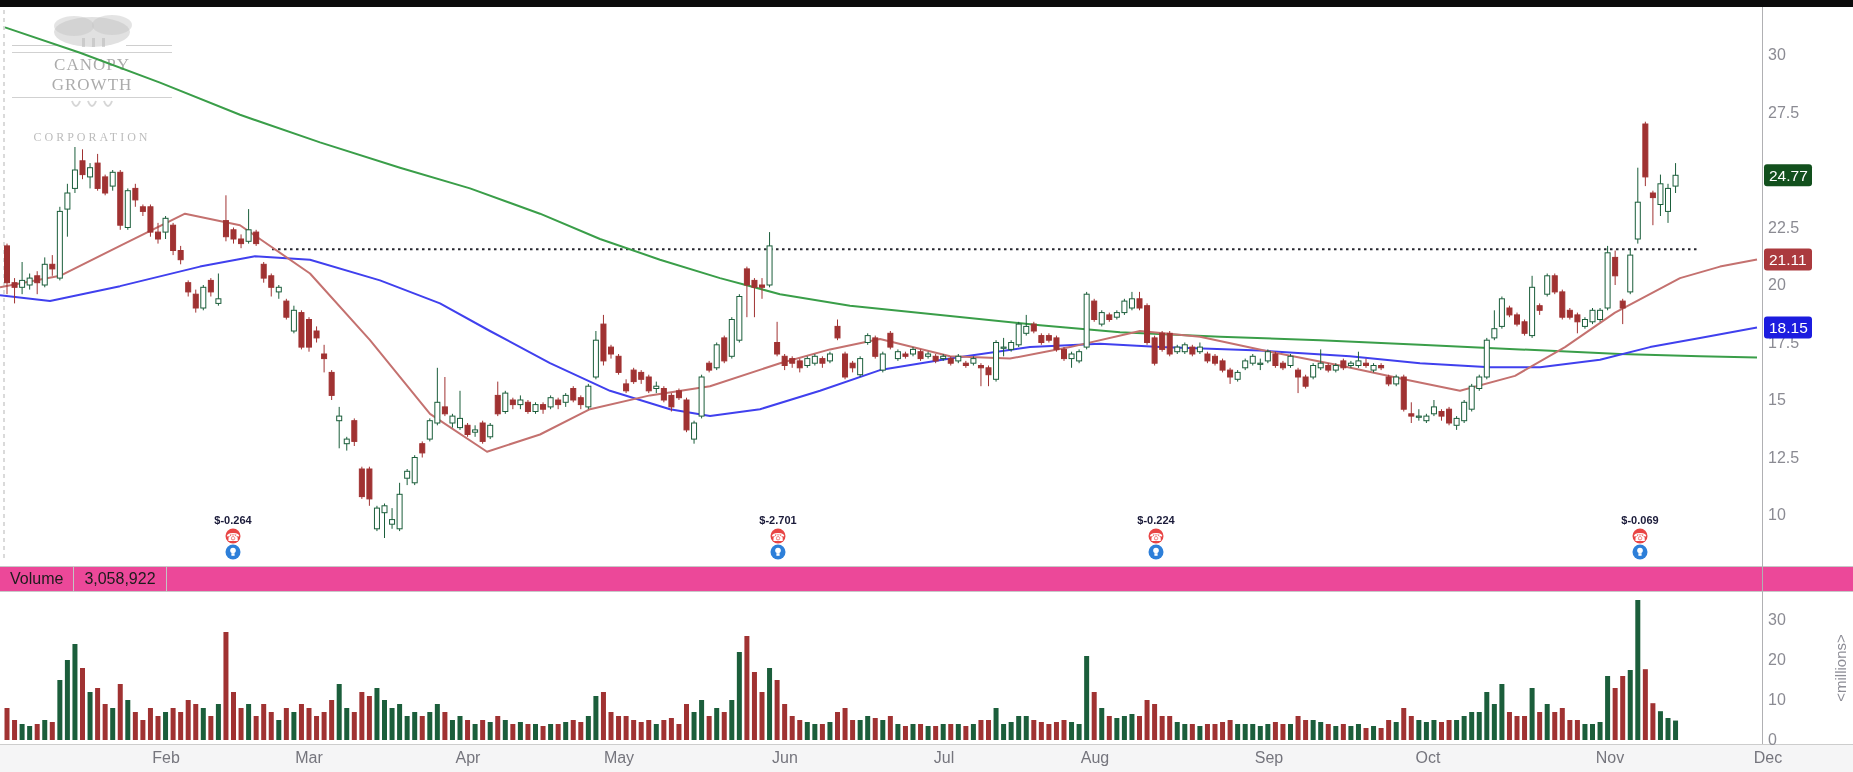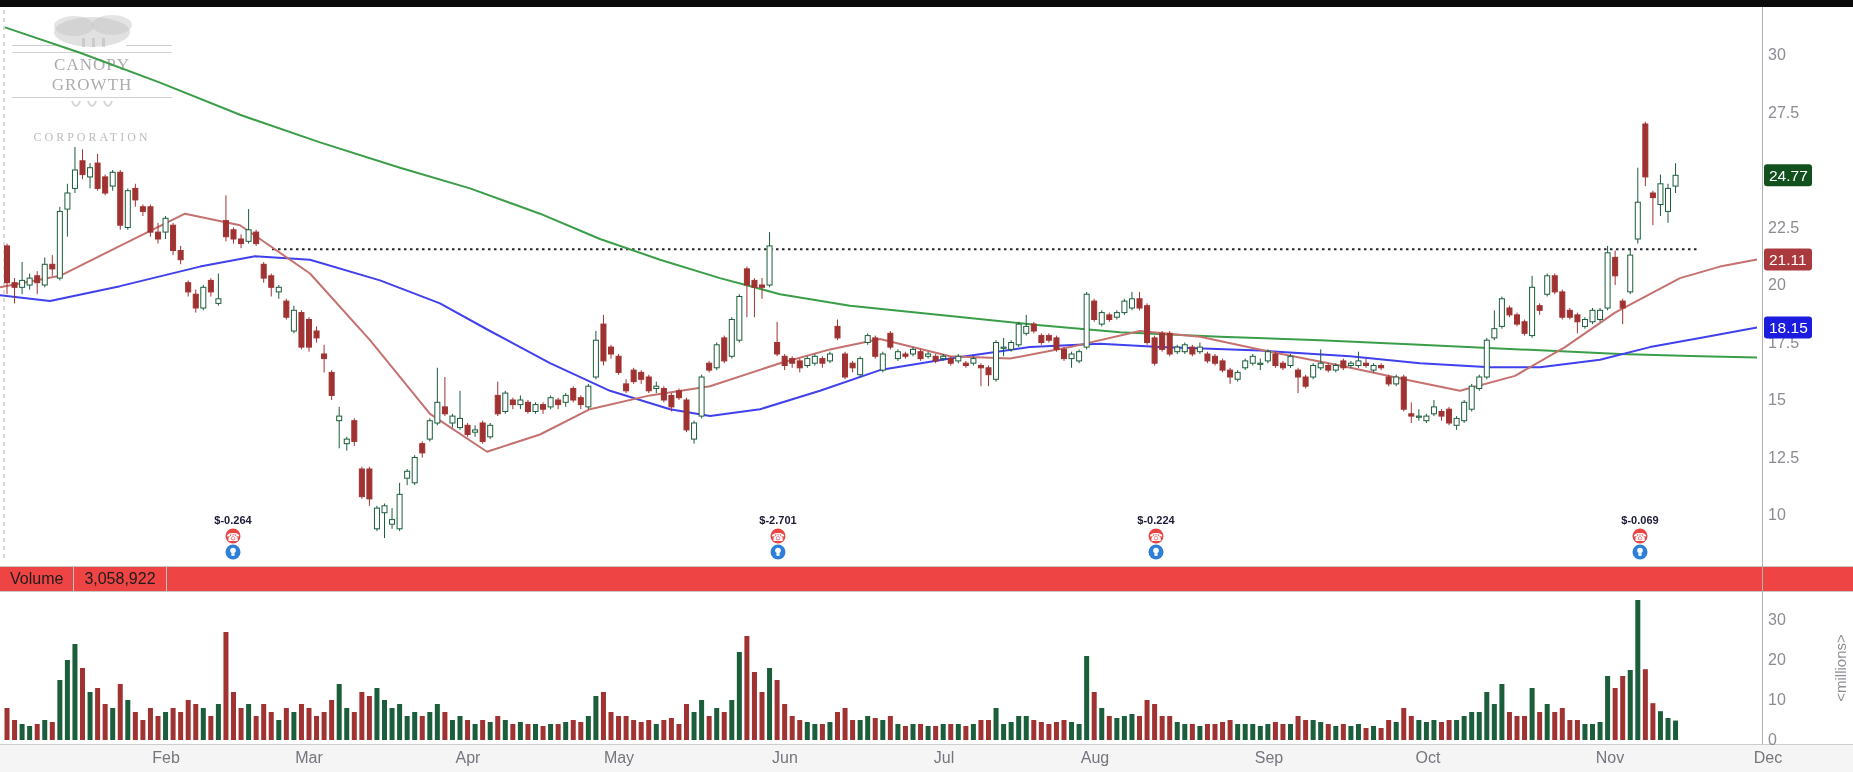--- a/index.html
+++ b/index.html
@@ -8,21 +8,21 @@
   .topbar{position:absolute;left:0;top:0;width:1853px;height:7px;background:#0b0b0b;z-index:6;}
   
   .watermark{position:absolute;left:12px;top:12px;width:160px;text-align:center;z-index:1;
              color:#a5a5a5;user-select:none;}
   .wm-title{font-family:"Liberation Serif",serif;font-size:17px;letter-spacing:1px;color:#9d9d9d;
             border-top:1px solid #c9c9c9;border-bottom:1px solid #c9c9c9;padding:2px 0;opacity:.85;}
   .wm-sub{font-family:"Liberation Serif",serif;font-size:12px;letter-spacing:3px;color:#b5b5b5;margin-top:14px;opacity:.9;}
   .wm-trunks{height:12px;margin-top:2px;opacity:.55;}
   
   .vol-header{position:absolute;left:0;top:566px;width:1853px;height:26px;box-sizing:border-box;
-              background:#ef4444;border-top:1px solid #c8c8c8;border-bottom:1px solid #c8c8c8;
+              background:#ec4899;border-top:1px solid #c8c8c8;border-bottom:1px solid #c8c8c8;
               display:flex;align-items:center;z-index:4;}
   .vh-cell{height:24px;line-height:24px;font-size:16px;color:#1c1c1c;padding:0 10px;
            border-right:1px solid #c4c4c4;}
   
   .month-strip{position:absolute;left:0;top:744px;width:1853px;height:28px;background:#f5f5f6;
                border-top:1px solid #cdcdcd;box-sizing:border-box;z-index:1;}
   .millions{position:absolute;left:1765px;top:660px;width:150px;height:16px;text-align:center;
             transform:rotate(-90deg);font-size:15px;color:#8d8d96;z-index:4;}
   svg.chart{position:absolute;left:0;top:0;z-index:5;}
   svg text{font-family:"Liberation Sans",sans-serif;}

